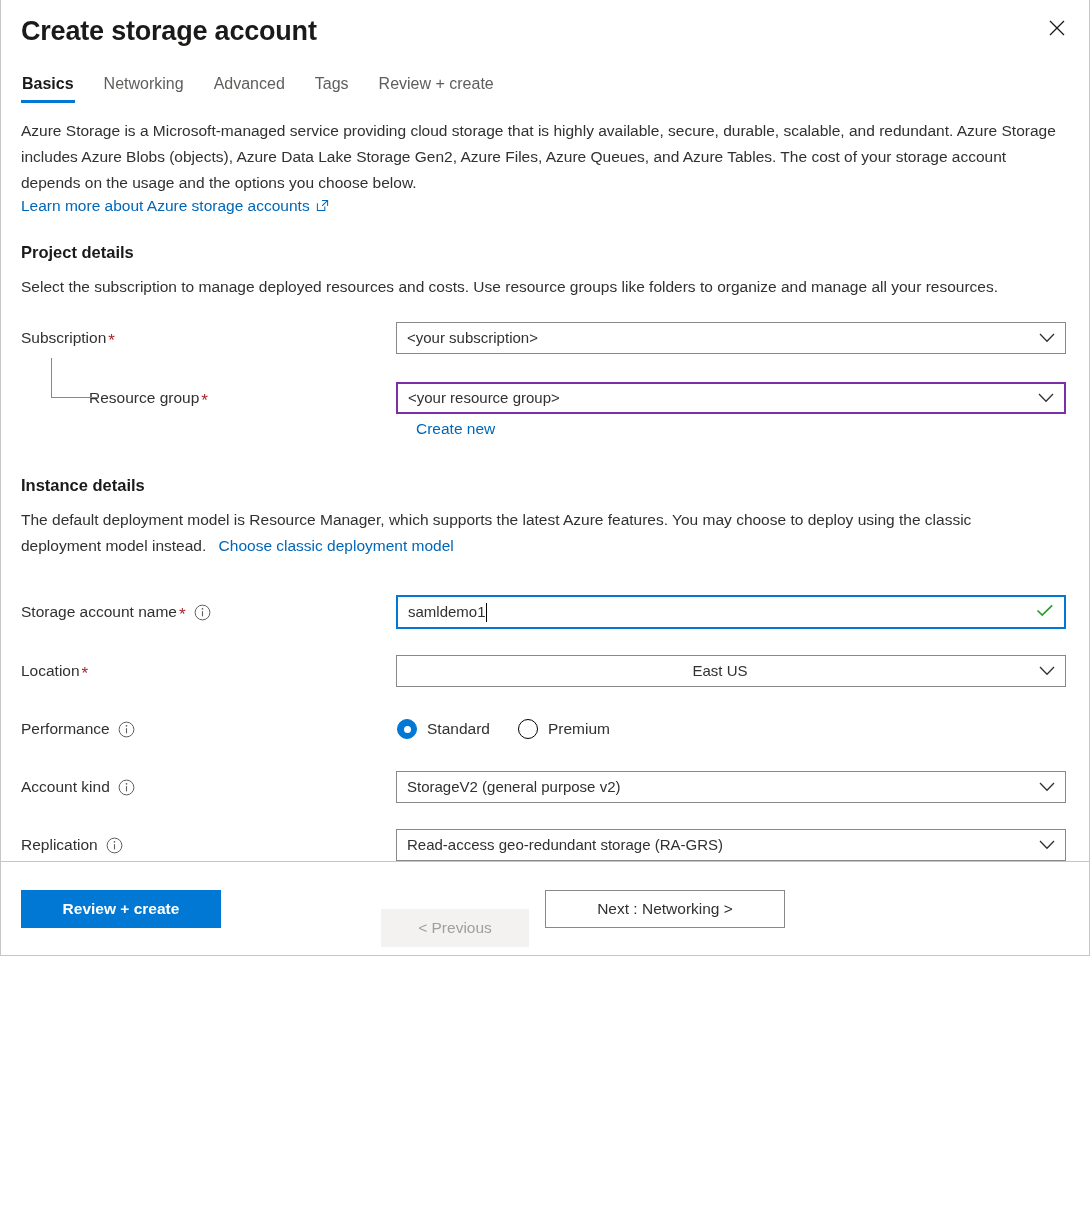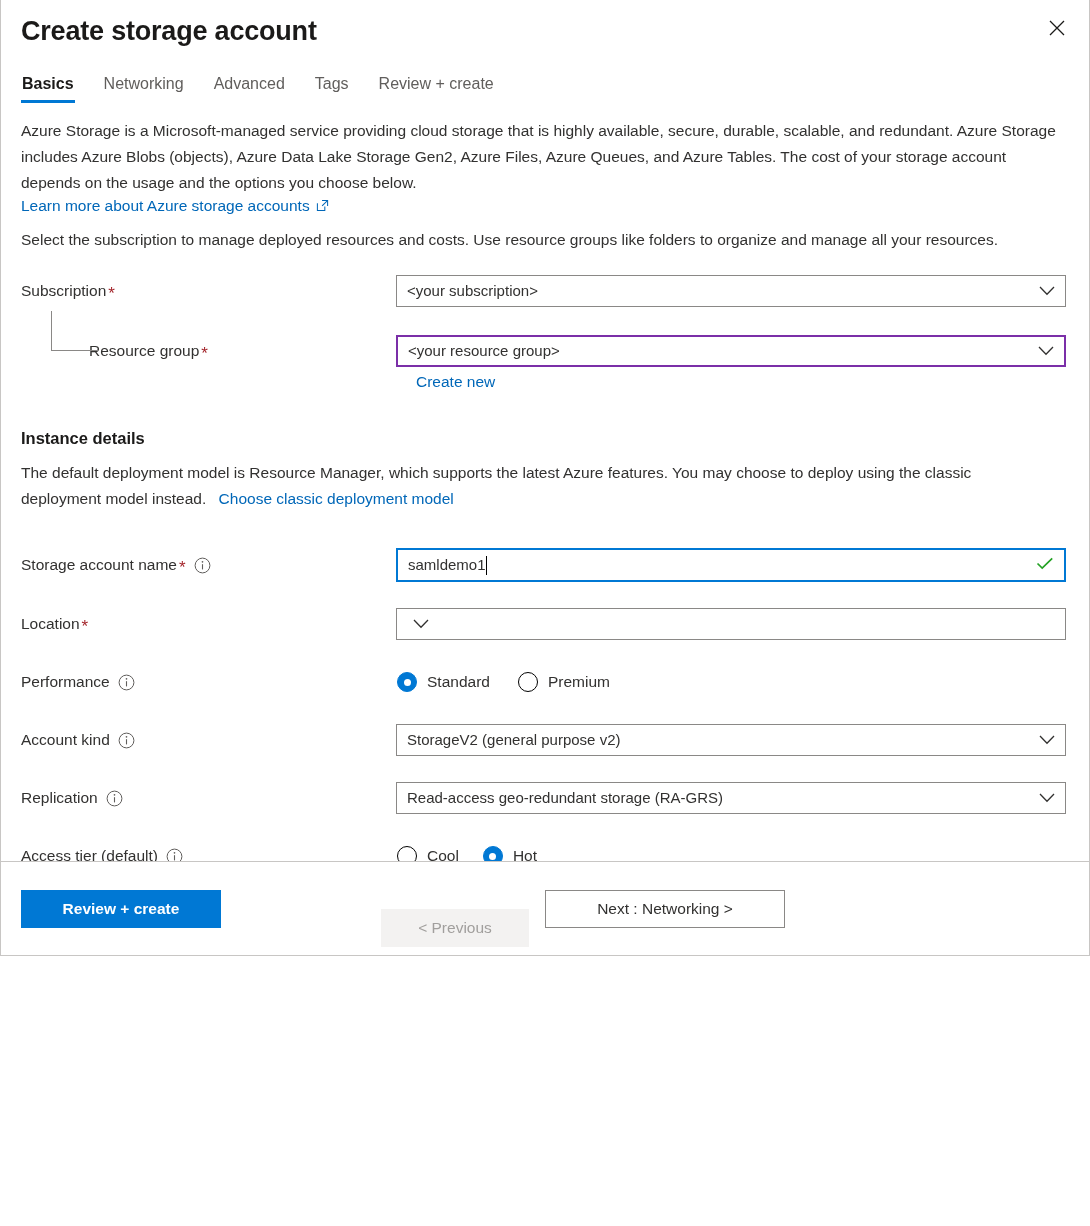--- a/index.html
+++ b/index.html
@@ -292,20 +292,21 @@
       <span class="ext-icon">
         <svg width="13" height="13" viewBox="0 0 14 14">
           <path d="M1.5 4.5 V12.5 H9.5 V8" stroke="#0067b8" stroke-width="1.1" fill="none"></path>
           <path d="M6.5 1.5 H12.5 V7.5" stroke="#0067b8" stroke-width="1.1" fill="none"></path>
           <path d="M12.3 1.7 L6.6 7.4" stroke="#0067b8" stroke-width="1.1" fill="none"></path>
         </svg>
       </span>
     </a>
 
     
+    <h2 class="section-title">Project details</h2>
     <p class="section-desc">Select the subscription to manage deployed resources and costs. Use resource groups like folders to organize and manage all your resources.</p>
 
     <div class="row" style="margin-top:22px;">
       <div class="label">
         <span>Subscription</span>
         <span class="req">*</span>
       </div>
       <div class="field">
         <div class="select-box">
           <span class="val">&lt;your subscription&gt;</span>
@@ -372,20 +373,21 @@
       </div>
     </div>
 
     <div class="row" style="margin-top:26px;text-align:center;">
       <div class="label">
         <span>Location</span>
         <span class="req">*</span>
       </div>
       <div class="field">
         <div class="select-box">
+          <span class="val">East US</span>
           <span class="chev">
             <svg width="16" height="10" viewBox="0 0 16 10">
                 <path d="M1 1 L8 8.2 L15 1" stroke="#323130" stroke-width="1.3" fill="none"></path>
               </svg>
           </span>
         </div>
       </div>
     </div>
 
     <div class="row" style="margin-top:26px;">

